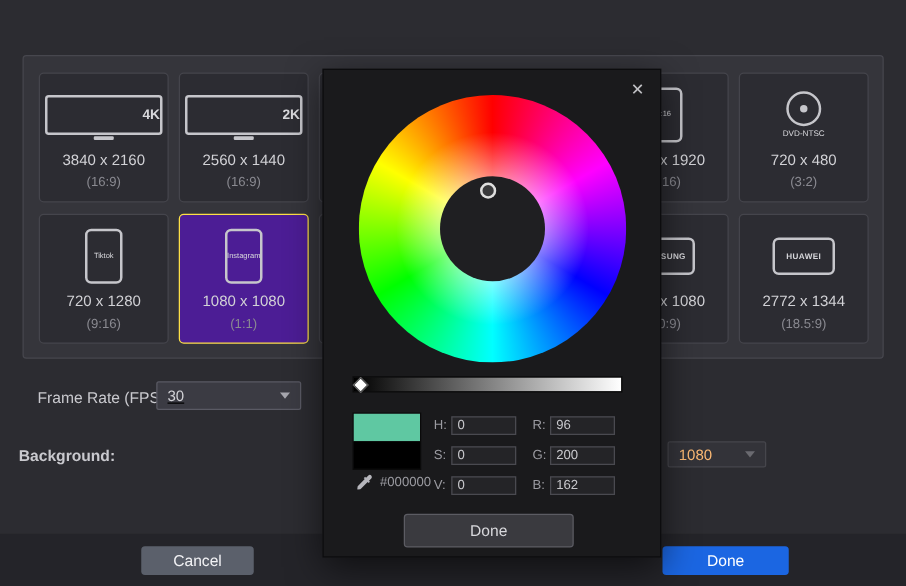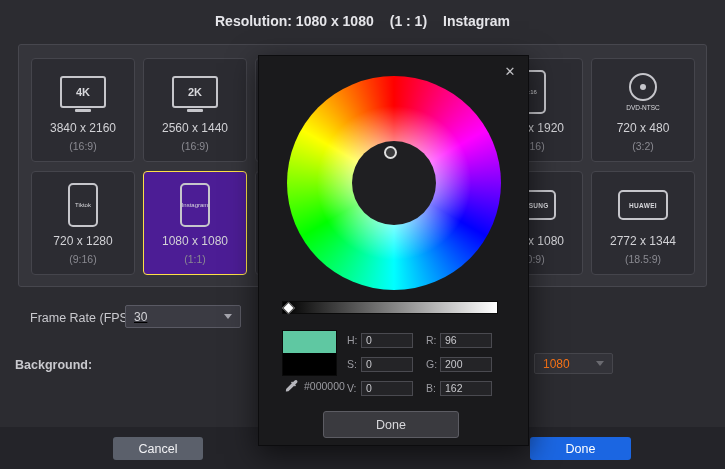--- a/index.html
+++ b/index.html
@@ -29,22 +29,22 @@
     background:#2c2c32; border:1px solid #45454c; border-radius:4px; box-sizing:border-box;
     display:flex; flex-direction:column; align-items:center; padding-top:10px;
     cursor:pointer;
   }
   .card.selected{background:#4c1d95; border:1px solid #fde047;}
   .icon-area{height:46px; display:flex; flex-direction:column; align-items:center; justify-content:center;}
   .card-res{font-size:12px; color:#d2d2d6; margin-top:6px; white-space:nowrap;}
   .card-ratio{font-size:10.5px; color:#8a8a91; margin-top:5px; white-space:nowrap;}
   .icon-monitor{
     position:relative; width:42px; height:28px; border:2px solid #c6c6cb; border-radius:3px;
-    display:flex; align-items:center; justify-content:center;
-    color:#d8d8dc; font-size:11px; font-weight:bold;
+    display:flex; align-items:center; justify-content:flex-end;
+    color:#d8d8dc; font-size:11px; font-weight:bold;padding-left:48px;
   }
   .icon-monitor::after{
     content:""; position:absolute; left:50%; transform:translateX(-50%);
     bottom:-6px; width:16px; height:3px; background:#c6c6cb; border-radius:1px;
   }
   .icon-phone{
     width:26px; height:40px; border:2px solid #c6c6cb; border-radius:5px;
     display:flex; align-items:center; justify-content:center;
     color:#d8d8dc; font-size:6px; white-space:nowrap;
   }
@@ -64,21 +64,21 @@
   
   .form-label{position:absolute; font-size:12.5px; color:#c9c9ce;}
   .dropdown{
     position:absolute; box-sizing:border-box; background:#3b3b43; border:1px solid #5a5a64;
     border-radius:2px; display:flex; align-items:center; padding:0 8px; cursor:pointer;
   }
   .dropdown .value{font-size:12px; color:#d4d4d8; flex:1; white-space:nowrap;}
   .chev{width:0; height:0; border-left:4px solid transparent; border-right:4px solid transparent;
     border-top:5px solid #a6a6ae; margin-left:6px;}
   .dropdown.disabled{background:#333339; border-color:#46464c;}
-  .dropdown.disabled .value{color:#f97316;}
+  .dropdown.disabled .value{color:#fdba74;}
   .dropdown.disabled .chev{border-top-color:#6a6a70;}
   .bg-swatch{width:13px; height:13px; margin-right:7px; border:1px solid #8a8a90; box-sizing:border-box;}
   
   .footer{position:absolute; left:0; top:427px; width:100%; height:42px; background:#242429;}
   .btn{
     position:absolute; box-sizing:border-box; border:none; border-radius:3px;
     font-family:"Liberation Sans", sans-serif; font-size:12.5px; color:#f2f2f5; cursor:pointer;
     display:flex; align-items:center; justify-content:center;
   }
   .btn-cancel{left:113px; top:437px; width:90px; height:23px; background:#5b606b;}
@@ -140,25 +140,20 @@
     position:absolute; left:64px; top:355px; width:136px; height:27px;
     background:#3a3a3f; border:1px solid #5c5c63; border-radius:3px; box-sizing:border-box;
     color:#d8d8dc; font-size:12.5px; font-family:"Liberation Sans", sans-serif; cursor:pointer;
   }
 </style>
 </head>
 <body>
 
 <div class="app">
 
-  <div class="header">
-    <span>Resolution: 1080 x 1080</span>
-    <span>(1 : 1)</span>
-    <span>Instagram</span>
-  </div>
 
   <div class="panel">
     <div class="grid">
 
       <div class="card">
         <div class="icon-area">
           <div class="icon-monitor">
             <span>4K</span>
           </div>
         </div>

